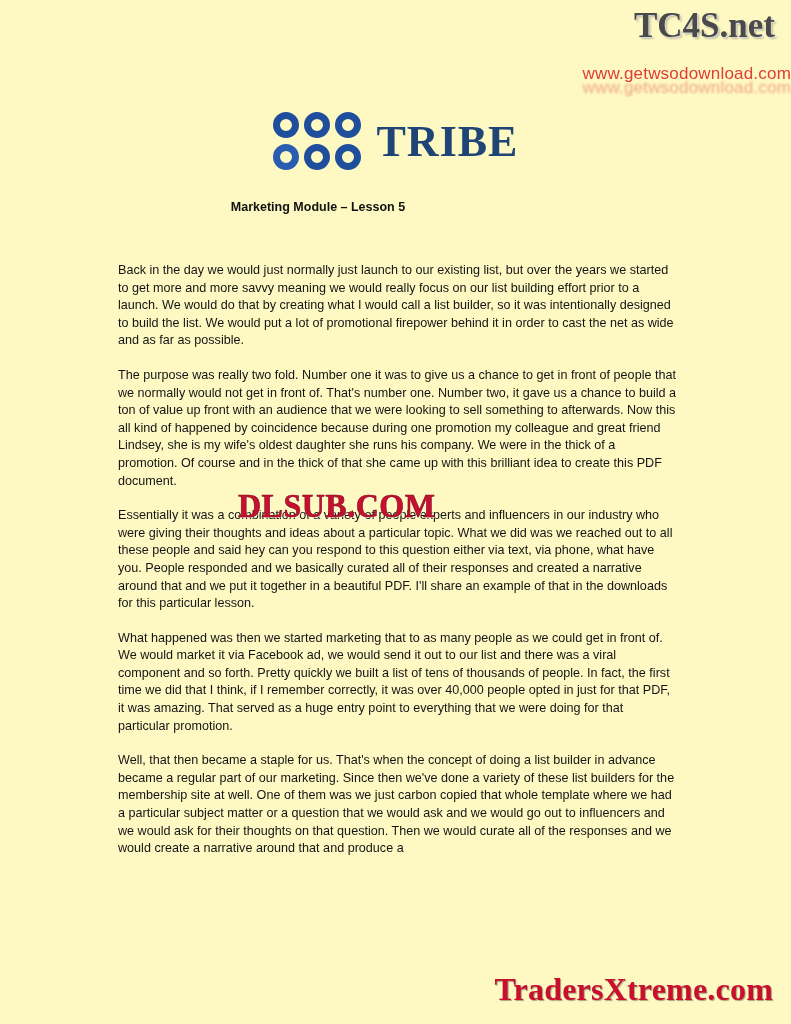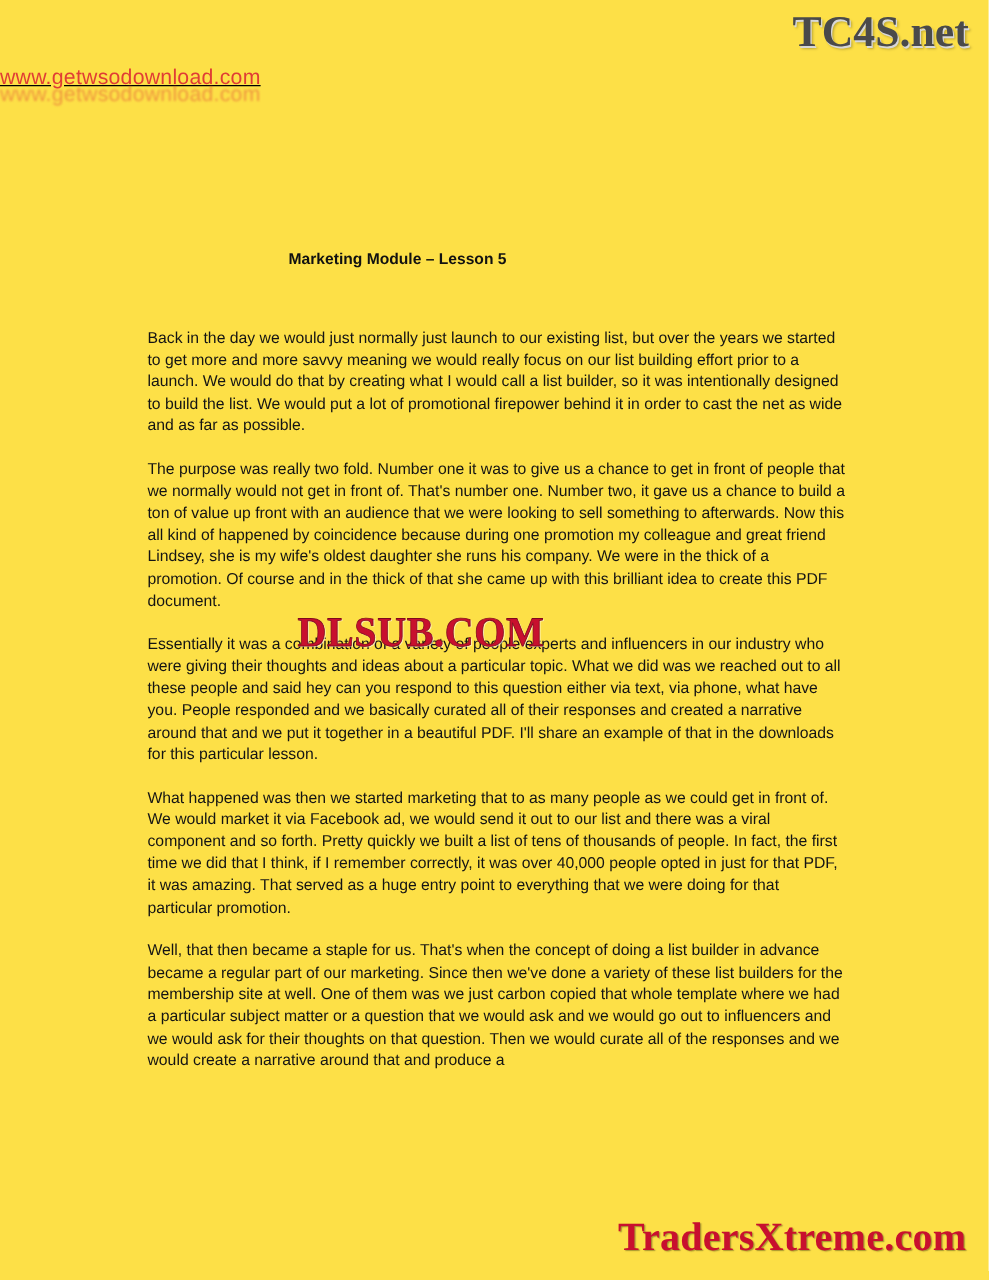--- a/index.html
+++ b/index.html
@@ -7,45 +7,44 @@
     padding: 0;
     background: #ffffff;
   }
   body {
     font-family: "Liberation Sans", sans-serif;
   }
   .page {
     position: relative;
     width: 791px;
     height: 1024px;
-    background: #fde047;
+    background: #fef9c3;
     overflow: hidden;
   }
 
   
   .wm-tc4s {
     position: absolute;
     top: 6px;
     right: 16px;
     font-family: "Liberation Serif", serif;
     font-weight: bold;
     font-size: 35px;
     color: #4a4a4a;
     letter-spacing: 0px;
     text-shadow: 1px 1px 0 #d8d8d8, 2px 2px 2px rgba(0,0,0,0.25);
   }
 
   
   .wm-url-wrap {
     position: absolute;
-    top: 52px;
+    top: 64px;
     left: 0;
     width: 791px;
-    text-align: left;
-    text-decoration: underline;
+    text-align: right;
   }
   .wm-url {
     font-family: "Liberation Sans", sans-serif;
     font-size: 17px;
     color: #e03d35;
     letter-spacing: 0.2px;
     display: block;
   }
   .wm-url.blur {
     position: absolute;
@@ -149,20 +148,31 @@
 
 <div class="page">
 
   <div class="wm-tc4s">TC4S.net</div>
 
   <div class="wm-url-wrap">
     <span class="wm-url">www.getwsodownload.com</span>
     <span class="wm-url blur">www.getwsodownload.com</span>
   </div>
 
+  <div class="logo">
+    <span class="dots">
+      <span class="dot d1"></span>
+      <span class="dot d2"></span>
+      <span class="dot d3"></span>
+      <span class="dot d4"></span>
+      <span class="dot d5"></span>
+      <span class="dot d6"></span>
+    </span>
+    <span class="logo-word">TRIBE</span>
+  </div>
 
   <div class="doc-heading">Marketing Module – Lesson 5</div>
 
   <div class="body-copy">
     <p>Back in the day we would just normally just launch to our existing list, but over the years we started to get more and more savvy meaning we would really focus on our list building effort prior to a launch. We would do that by creating what I would call a list builder, so it was intentionally designed to build the list. We would put a lot of promotional firepower behind it in order to cast the net as wide and as far as possible.</p>
     <p>The purpose was really two fold.  Number one it was to give us a chance to get in front of people that we normally would not get in front of. That's number one. Number two, it gave us a chance to build a ton of value up front with an audience that we were looking to sell something to afterwards. Now this all kind of happened by coincidence because during one promotion my colleague and great friend Lindsey, she is my wife's oldest daughter she runs his company. We were in the thick of a promotion. Of course and in the thick of that she came up with this brilliant idea to create this PDF document.</p>
     <p>Essentially it was a combination of a variety of people experts and influencers in our industry who were giving their thoughts and ideas about a particular topic. What we did was we reached out to all these people and said hey can you respond to this question either via text, via phone, what have you. People responded and we basically curated all of their responses and created a narrative around that and we put it together in a beautiful PDF. I'll share an example of that in the downloads for this particular lesson.</p>
     <p>What happened was then we started marketing that to as many people as we could get in front of.  We would market it via Facebook ad, we would send it out to our list and there was a viral component and so forth. Pretty quickly we built a list of tens of thousands of people. In fact, the first time we did that I think, if I remember correctly, it was over 40,000 people opted in just for that PDF, it was amazing. That served as a huge entry point to everything that we were doing for that particular promotion.</p>
     <p>Well, that then became a staple for us. That's when the concept of doing a list builder in advance became a regular part of our marketing. Since then we've done a variety of these list builders for the membership site at well. One of them was we just carbon copied that whole template where we had a particular subject matter or a question that we would ask and we would go out to influencers and we would ask for their thoughts on that question. Then we would curate all of the responses and we would create a narrative around that and produce a</p>
   </div>

